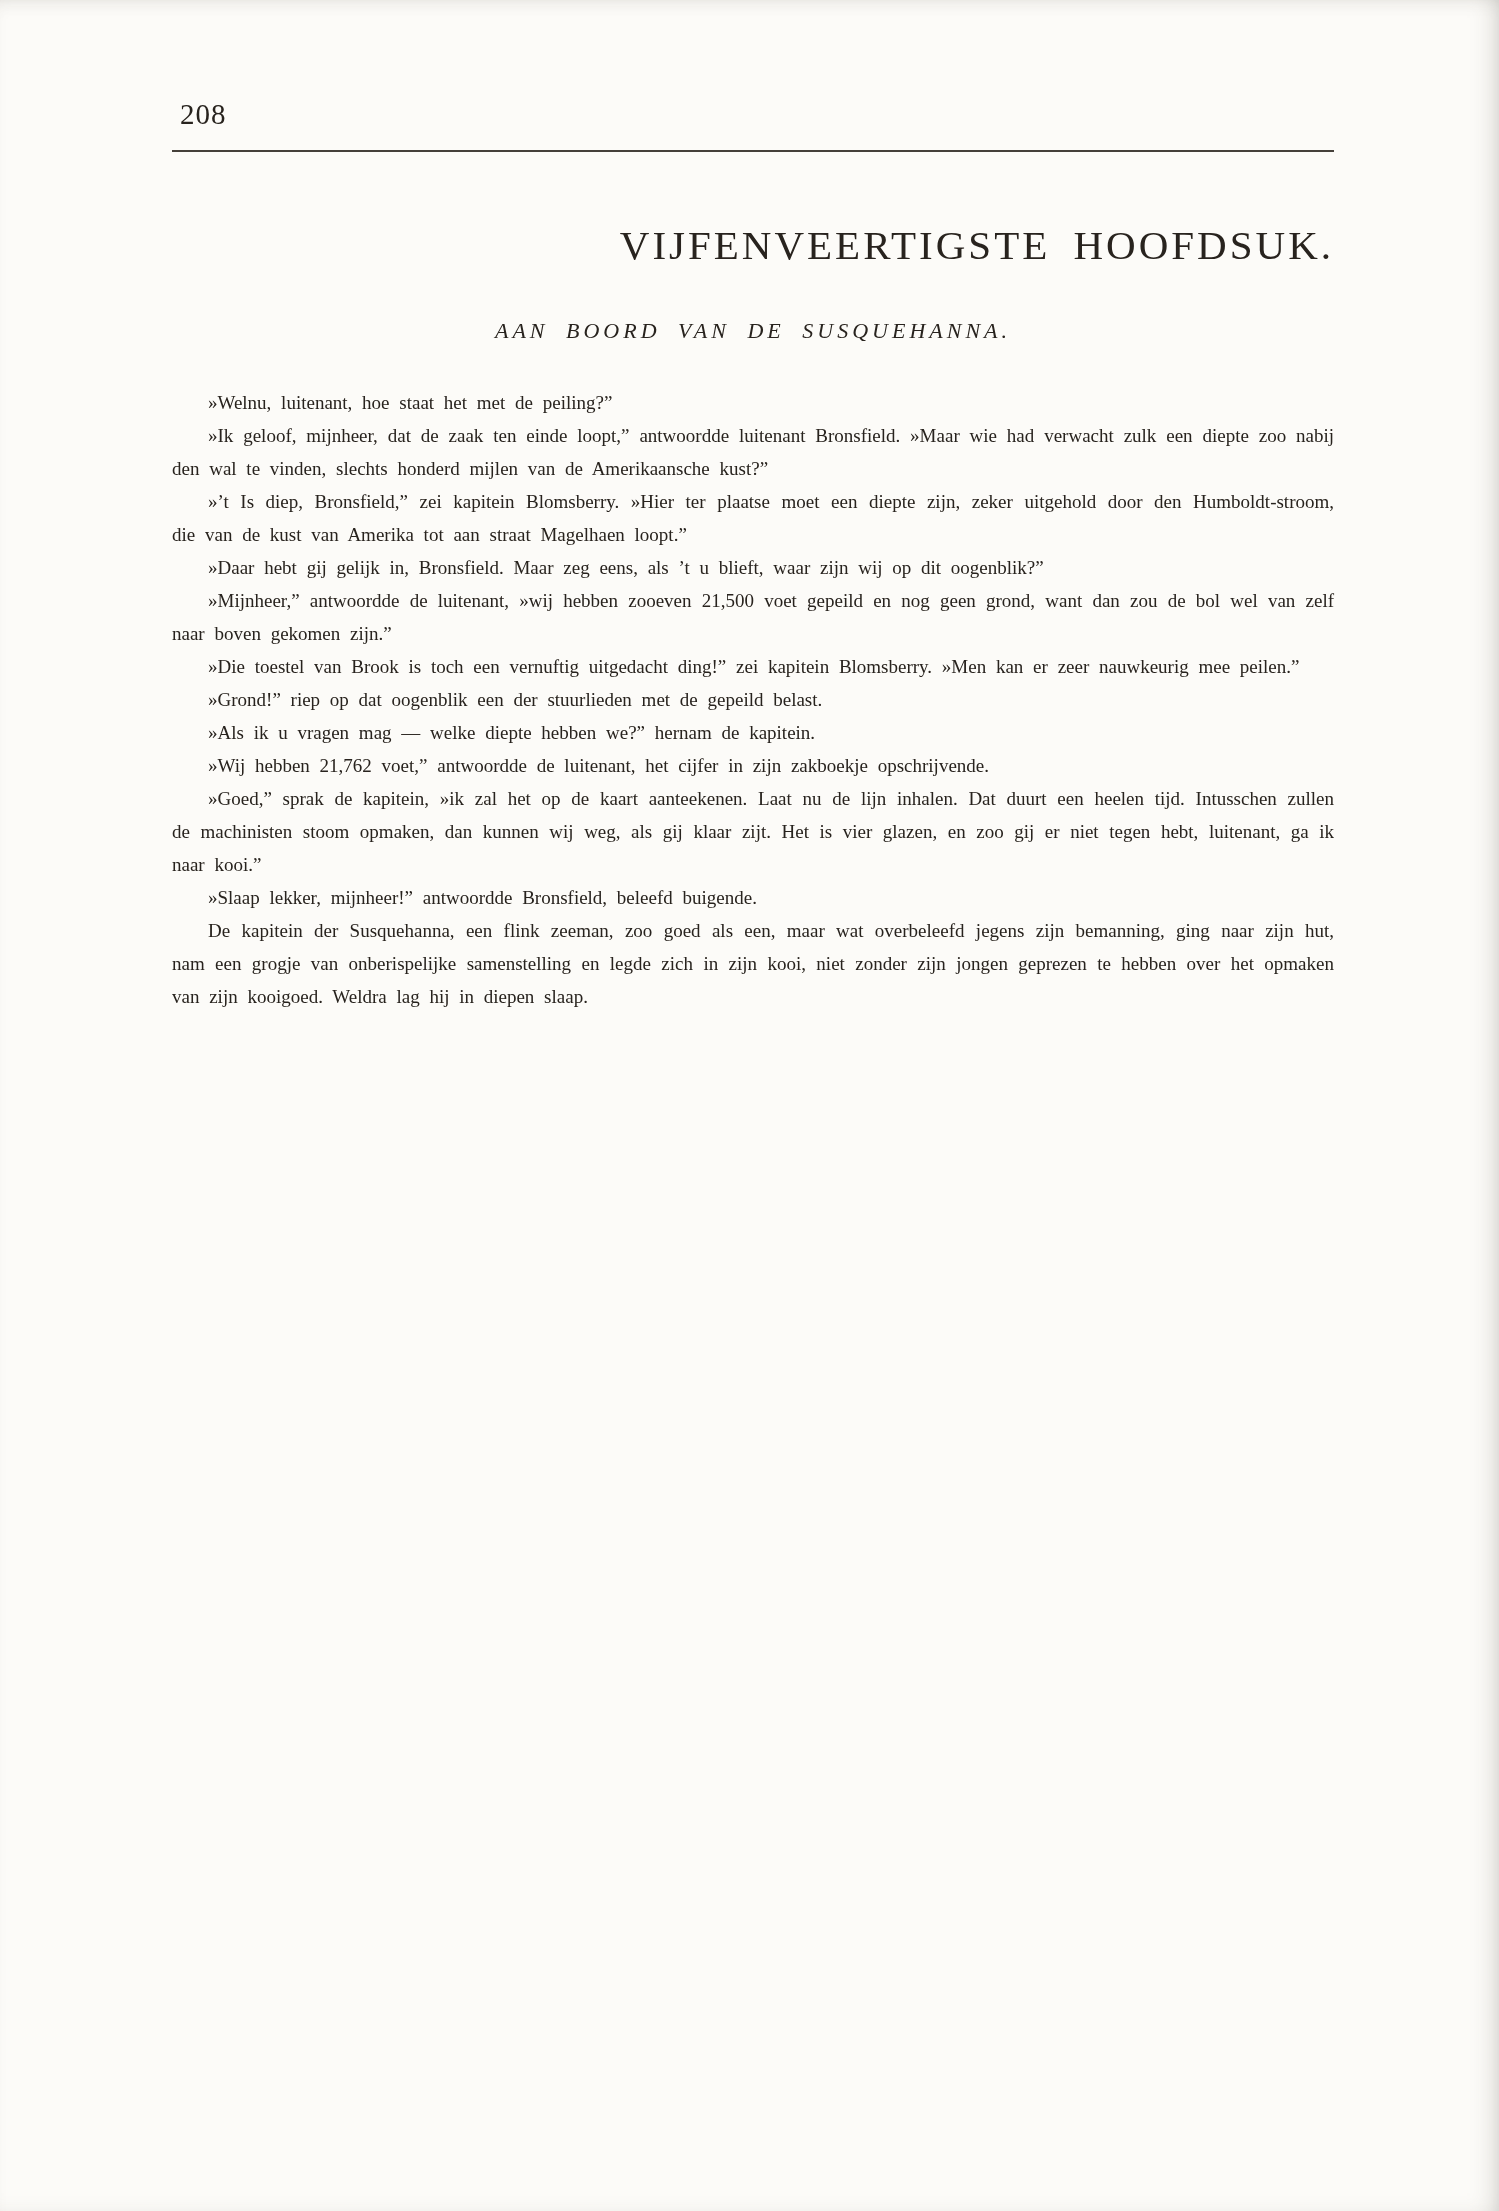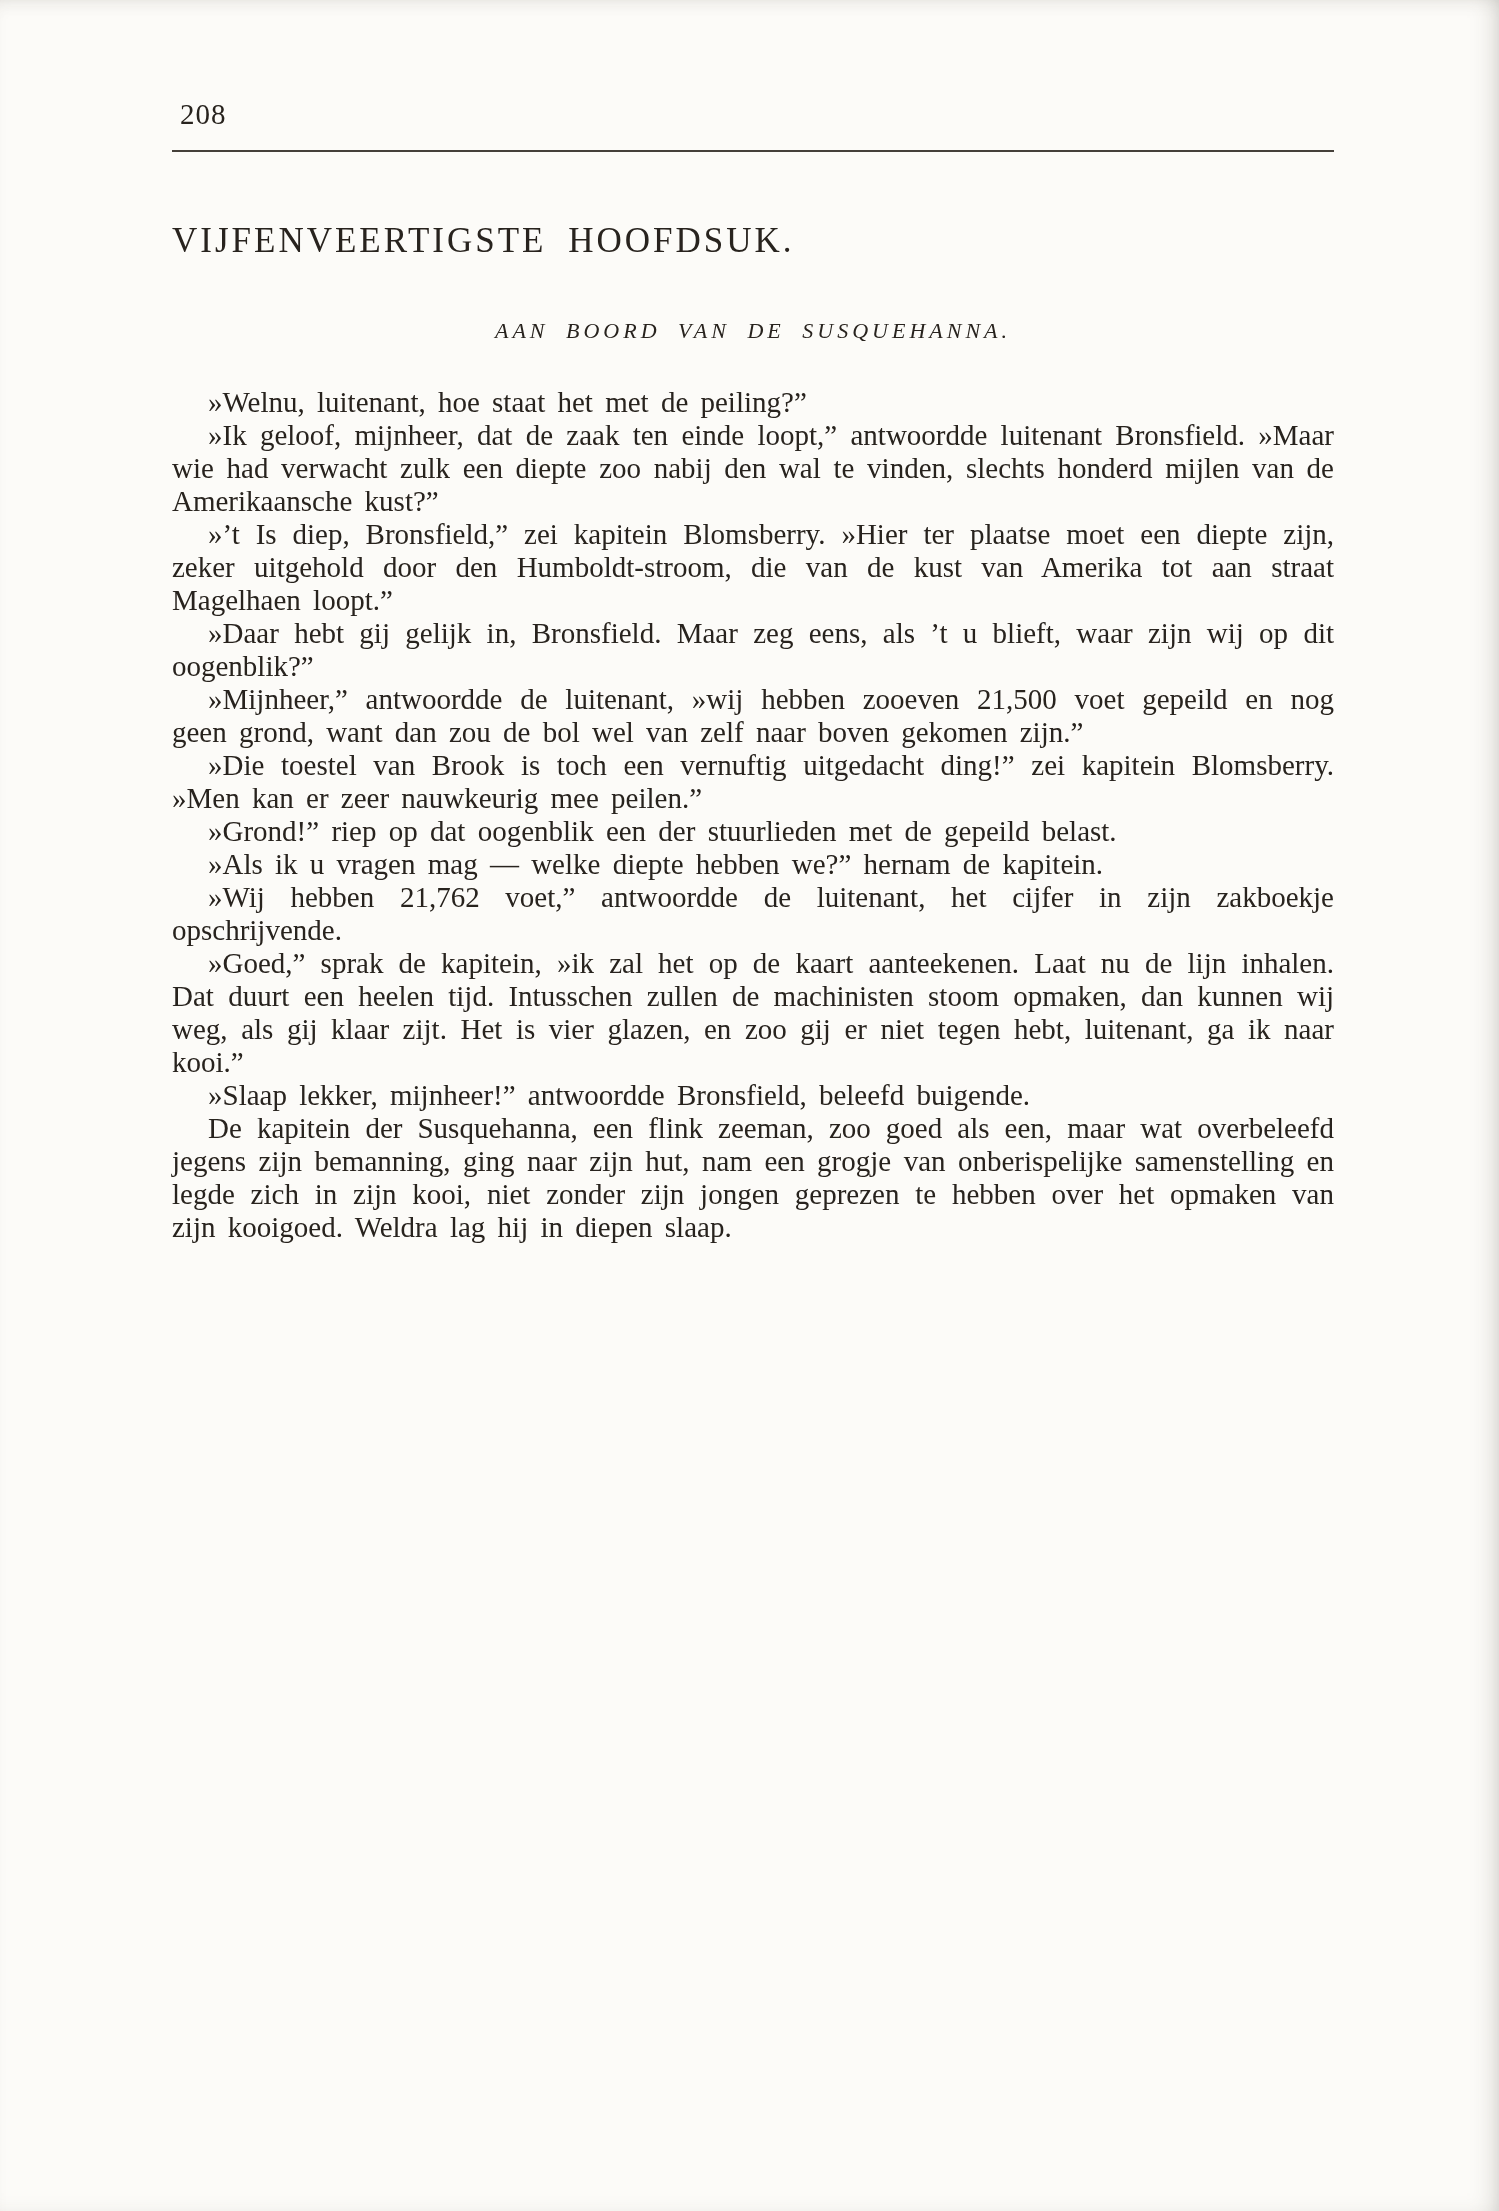--- a/index.html
+++ b/index.html
@@ -53,22 +53,22 @@
     width: 1162px;
     height: 2px;
     background: var(--rule);
   }
   .chapter-title {
     position: absolute;
     top: 221px;
     left: 172px;
     width: 1162px;
     margin: 0;
-    text-align: left;
-    font-size: 35px;
+    text-align: right;
+    font-size: 41px;
     font-weight: normal;
     letter-spacing: 3px;
     word-spacing: 10px;
   }
   .chapter-subtitle {
     position: absolute;
     top: 318px;
     left: 172px;
     width: 1162px;
     margin: 0;
@@ -77,21 +77,21 @@
     font-weight: normal;
     letter-spacing: 4px;
     word-spacing: 8px;
     font-style: italic;
   }
   .body-text {
     position: absolute;
     top: 386px;
     left: 172px;
     width: 1162px;
-    font-size: 29px;
+    font-size: 19px;
     line-height: 33px;
     text-align: justify;
     word-spacing: 5px;
   }
   .body-text p {
     margin: 0;
     text-indent: 36px;
   }
 </style>
 </head>

